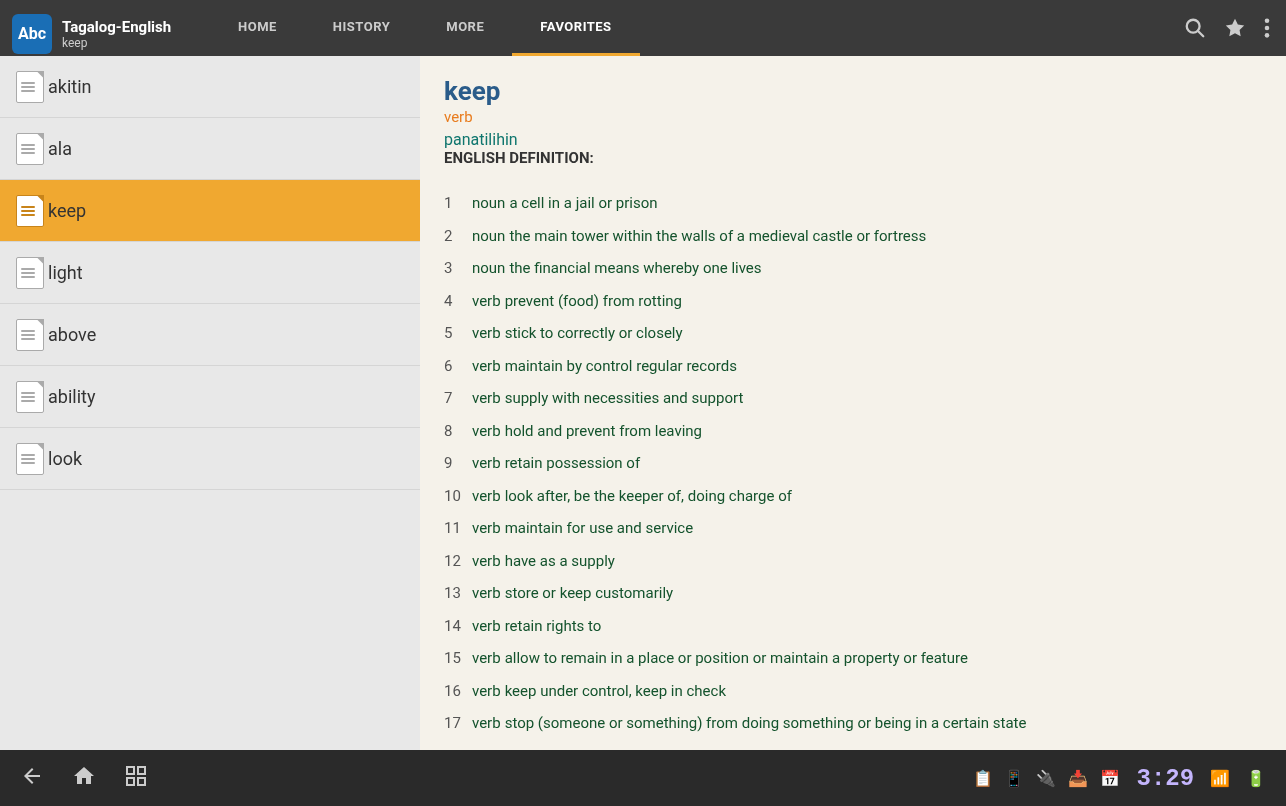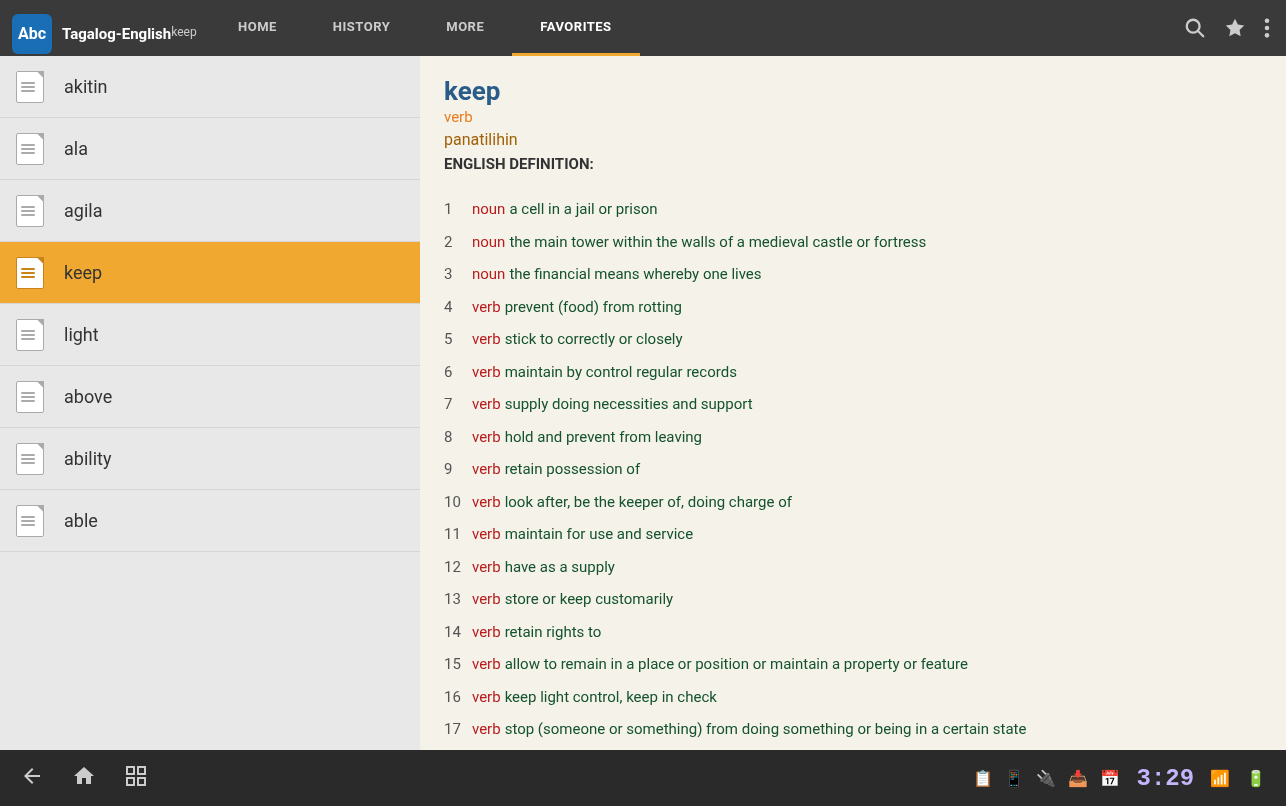--- a/index.html
+++ b/index.html
@@ -27,21 +27,21 @@
       background: #1a6eb5;
       border-radius: 6px;
       display: flex;
       align-items: center;
       justify-content: center;
       color: white;
       font-size: 16px;
       font-weight: bold;
       flex-shrink: 0;
     }
-    .app-title-block { display: flex; flex-direction: row; }
+    .app-title-block { display: flex; flex-direction: column; }
     .app-title { color: white; font-size: 15px; font-weight: bold; }
     .app-subtitle { color: #ccc; font-size: 12px; }
     .nav-tabs {
       display: flex;
       align-items: center;
       height: 100%;
       flex: 1;
     }
     .nav-tab {
       height: 100%;
@@ -85,21 +85,21 @@
       overflow-y: auto;
       position: relative;
     }
     .sidebar-item {
       display: flex;
       align-items: center;
       padding: 0 16px;
       height: 62px;
       border-bottom: 1px solid #d5d5d5;
       cursor: pointer;
-      gap: 20px;
+      gap: 4px;
       position: relative;
     }
     .sidebar-item.selected {
       background: #f0a830;
     }
     .sidebar-item.selected::after {
       content: '';
       position: absolute;
       right: -12px;
       top: 50%;
@@ -167,22 +167,21 @@
       color: #2a5c8a;
       margin-bottom: 2px;
     }
     .def-pos {
       font-size: 15px;
       color: #e87c1e;
       margin-bottom: 4px;
     }
     .def-translation {
       font-size: 16px;
-      color: #a16207;
-      margin-bottom: 6px;
+      color: #0f766e;
     }
     .def-section-title {
       font-size: 15px;
       font-weight: bold;
       color: #333;
       margin-bottom: 20px;
     }
     .def-entries {
       list-style: none;
     }
@@ -193,21 +192,21 @@
       line-height: 1.5;
       display: flex;
       gap: 4px;
     }
     .def-entry-num {
       color: #555;
       flex-shrink: 0;
       min-width: 24px;
     }
     .def-entry-pos {
-      color: #b91c1c;
+      color: #14532d;
       flex-shrink: 0;
     }
     .def-entry-text {
       color: #14532d;
     }
 
     
     .bottom-bar {
       height: 56px;
       background: #2a2a2a;
@@ -298,28 +297,20 @@
       <span class="sidebar-word">akitin</span>
     </div>
     <div class="sidebar-item">
       <div class="doc-icon">
           <div class="doc-line"></div>
           <div class="doc-line"></div>
           <div class="doc-line"></div>
         </div>
       <span class="sidebar-word">ala</span>
     </div>
-    <div class="sidebar-item">
-      <div class="doc-icon">
-          <div class="doc-line"></div>
-          <div class="doc-line"></div>
-          <div class="doc-line"></div>
-        </div>
-      <span class="sidebar-word">agila</span>
-    </div>
     <div class="sidebar-item selected">
       <div class="doc-icon">
           <div class="doc-line"></div>
           <div class="doc-line"></div>
           <div class="doc-line"></div>
         </div>
       <span class="sidebar-word">keep</span>
     </div>
     <div class="sidebar-item">
       <div class="doc-icon">
@@ -344,21 +335,21 @@
           <div class="doc-line"></div>
         </div>
       <span class="sidebar-word">ability</span>
     </div>
     <div class="sidebar-item">
       <div class="doc-icon">
           <div class="doc-line"></div>
           <div class="doc-line"></div>
           <div class="doc-line"></div>
         </div>
-      <span class="sidebar-word">able</span>
+      <span class="sidebar-word">look</span>
     </div>
   </div>
 
   <div class="definition-panel">
     <div class="def-word">keep</div>
     <div class="def-pos">verb</div>
     <div class="def-translation">panatilihin</div>
     <div class="def-section-title">ENGLISH DEFINITION:</div>
     <ul class="def-entries" id="def-entries-list">
     <li class="def-entry">
@@ -387,21 +378,21 @@
           <span class="def-entry-text">stick to correctly or closely</span>
         </li>
         <li class="def-entry">
           <span class="def-entry-num">6</span>
           <span class="def-entry-pos">verb</span>
           <span class="def-entry-text">maintain by control regular records</span>
         </li>
         <li class="def-entry">
           <span class="def-entry-num">7</span>
           <span class="def-entry-pos">verb</span>
-          <span class="def-entry-text">supply doing necessities and support</span>
+          <span class="def-entry-text">supply with necessities and support</span>
         </li>
         <li class="def-entry">
           <span class="def-entry-num">8</span>
           <span class="def-entry-pos">verb</span>
           <span class="def-entry-text">hold and prevent from leaving</span>
         </li>
         <li class="def-entry">
           <span class="def-entry-num">9</span>
           <span class="def-entry-pos">verb</span>
           <span class="def-entry-text">retain possession of</span>
@@ -432,21 +423,21 @@
           <span class="def-entry-text">retain rights to</span>
         </li>
         <li class="def-entry">
           <span class="def-entry-num">15</span>
           <span class="def-entry-pos">verb</span>
           <span class="def-entry-text">allow to remain in a place or position or maintain a property or feature</span>
         </li>
         <li class="def-entry">
           <span class="def-entry-num">16</span>
           <span class="def-entry-pos">verb</span>
-          <span class="def-entry-text">keep light control, keep in check</span>
+          <span class="def-entry-text">keep under control, keep in check</span>
         </li>
         <li class="def-entry">
           <span class="def-entry-num">17</span>
           <span class="def-entry-pos">verb</span>
           <span class="def-entry-text">stop (someone or something) from doing something or being in a certain state</span>
         </li>
         <li class="def-entry">
           <span class="def-entry-num">18</span>
           <span class="def-entry-pos">verb</span>
           <span class="def-entry-text">behave as expected during of holidays or rites</span>

